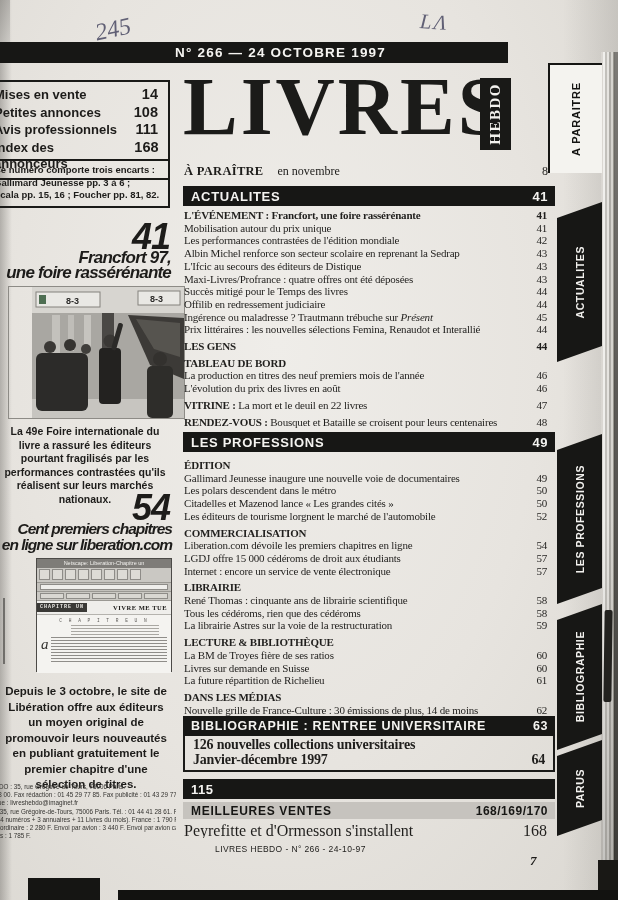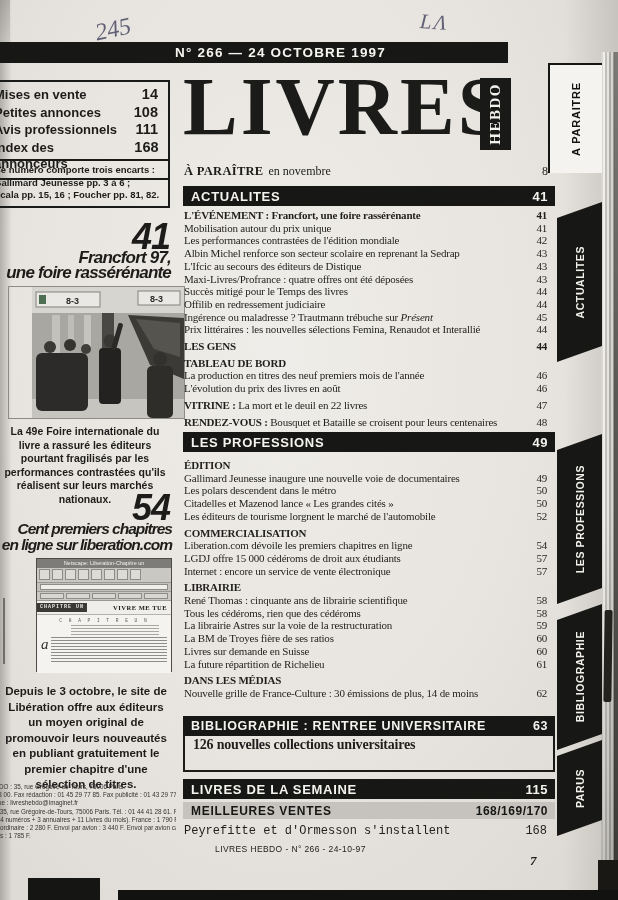--- a/index.html
+++ b/index.html
@@ -54,21 +54,21 @@
   .b-drop{font:italic 15px/14px "Liberation Serif",serif;color:#33322f;}
   .b-lines{flex:1;height:26px;background:repeating-linear-gradient(180deg,#8f8d89 0 1px,transparent 1px 3px);}
 
   
   .main-col{left:183px;top:66px;width:372px;height:800px;}
   .masthead-title{position:absolute;left:0;top:-4px;font:bold 82px/90px "Liberation Serif",serif;letter-spacing:3px;color:#1b1b19;}
   .hebdo-box{position:absolute;left:297px;top:12px;width:31px;height:72px;background:#191917;display:flex;align-items:center;justify-content:center;}
   .hebdo-box span{writing-mode:vertical-rl;transform:rotate(180deg);color:#f2f1ed;font:bold 15px "Liberation Serif",serif;letter-spacing:1.5px;}
   .a-paraitre{position:absolute;left:1px;top:98px;width:364px;display:flex;align-items:baseline;font-family:"Liberation Serif",serif;}
   .ap-label{font-weight:bold;font-size:12.5px;letter-spacing:.3px;}
-  .ap-sub{font-size:12px;margin-left:5px;}
+  .ap-sub{font-size:12px;margin-left:14px;}
   .ap-page{margin-left:auto;font-size:12px;}
 
   .bar{position:absolute;left:0;width:372px;height:20px;background:#171715;color:#f4f3f0;display:flex;align-items:center;justify-content:space-between;padding:0 7px 0 8px;box-sizing:border-box;font:bold 13px "Liberation Sans",sans-serif;letter-spacing:.7px;}
   .bar-actualites{top:120px;} .bar-professions{top:366px;} .bar-biblio{top:650px;font-size:12.5px;} .bar-semaine{top:713px;}
   .bar-gray{top:736px;height:17px;background:#c6c3be;color:#161614;font-size:12px;}
   .bar .bar-page{letter-spacing:.5px;}
 
   .toc-rows{position:absolute;left:1px;width:371px;padding-right:8px;box-sizing:border-box;}
   .rows-actualites{top:143px;} .rows-professions{top:389px;}
   .toc-row{display:flex;align-items:baseline;font:11px/12.7px "Liberation Serif",serif;letter-spacing:-.2px;color:#201f1d;gap:9px;}
@@ -77,21 +77,21 @@
   .row-text i{font-style:italic;}
   .row-page{margin-left:6px;min-width:20px;text-align:right;}
   .r-hdr{font-weight:bold;margin-top:4px;}
   .r-bold{font-weight:bold;}
   .r-gap{margin-top:4px;}
 
   .biblio-box{position:absolute;left:0;top:670px;width:372px;height:36px;border:2px solid #1a1a18;border-top:none;box-sizing:border-box;padding:2px 8px 0 8px;}
   .biblio-box .toc-row{font-size:14px;line-height:14.5px;}
 
   .pey-row{position:absolute;left:1px;top:758px;width:371px;padding-right:8px;box-sizing:border-box;}
-  .pey-row .toc-row{font-size:12px;line-height:14px;letter-spacing:0;font-family:Liberation Mono, monospace;}
+  .pey-row .toc-row{font-size:16px;line-height:14px;letter-spacing:0;}
 
   .footer-line{position:absolute;left:32px;top:778px;font:8.5px "Liberation Sans",sans-serif;letter-spacing:.4px;color:#22211f;}
   .folio{left:530px;top:853px;font:bold italic 13px "Liberation Serif",serif;color:#1c1b19;}
 
   
   .fine-print{left:0;top:783px;width:176px;overflow:hidden;}
   .fine-print div{margin-left:-14px;font:6.3px/8.2px "Liberation Sans",sans-serif;color:#33322f;white-space:nowrap;}
 
   
   .tab-light{left:548px;top:63px;width:54px;height:110px;background:#f4f3ef;border-top:2px solid #151513;border-left:2px solid #151513;display:flex;align-items:center;justify-content:center;box-sizing:border-box;}
@@ -424,20 +424,24 @@
       <div class="toc-row">
         <span class="row-text"><b></b><span>Tous les cédéroms, rien que des cédéroms</span><i></i></span>
         <span class="row-page">58</span>
       </div>
 
       <div class="toc-row">
         <span class="row-text"><b></b><span>La librairie Astres sur la voie de la restructuration</span><i></i></span>
         <span class="row-page">59</span>
       </div>
 
+      <div class="toc-row r-hdr">
+        <span class="row-text"><b></b><span>LECTURE &amp; BIBLIOTHÈQUE</span><i></i></span>
+        <span class="row-page"></span>
+      </div>
 
       <div class="toc-row">
         <span class="row-text"><b></b><span>La BM de Troyes fière de ses ratios</span><i></i></span>
         <span class="row-page">60</span>
       </div>
 
       <div class="toc-row">
         <span class="row-text"><b></b><span>Livres sur demande en Suisse</span><i></i></span>
         <span class="row-page">60</span>
       </div>
@@ -462,24 +466,27 @@
     <span>BIBLIOGRAPHIE : RENTREE UNIVERSITAIRE</span>
     <span class="bar-page">63</span>
   </div>
   <div class="biblio-box">
 
       <div class="toc-row r-bold">
         <span class="row-text"><b></b><span>126 nouvelles collections universitaires</span></span>
         <span class="row-page"></span>
       </div>
 
+      <div class="toc-row r-bold">
+        <span class="row-text"><b></b><span>Janvier-décembre 1997</span></span>
+        <span class="row-page">64</span>
+      </div>
     </div>
 
   <div class="bar bar-semaine">
-    <span>LIVRES DE LA SEMAINE</span>
     <span class="bar-page">115</span>
   </div>
 
   <div class="bar bar-gray">
     <span>MEILLEURES VENTES</span>
     <span class="bar-page">168/169/170</span>
   </div>
   <div class="pey-row">
 
       <div class="toc-row">

